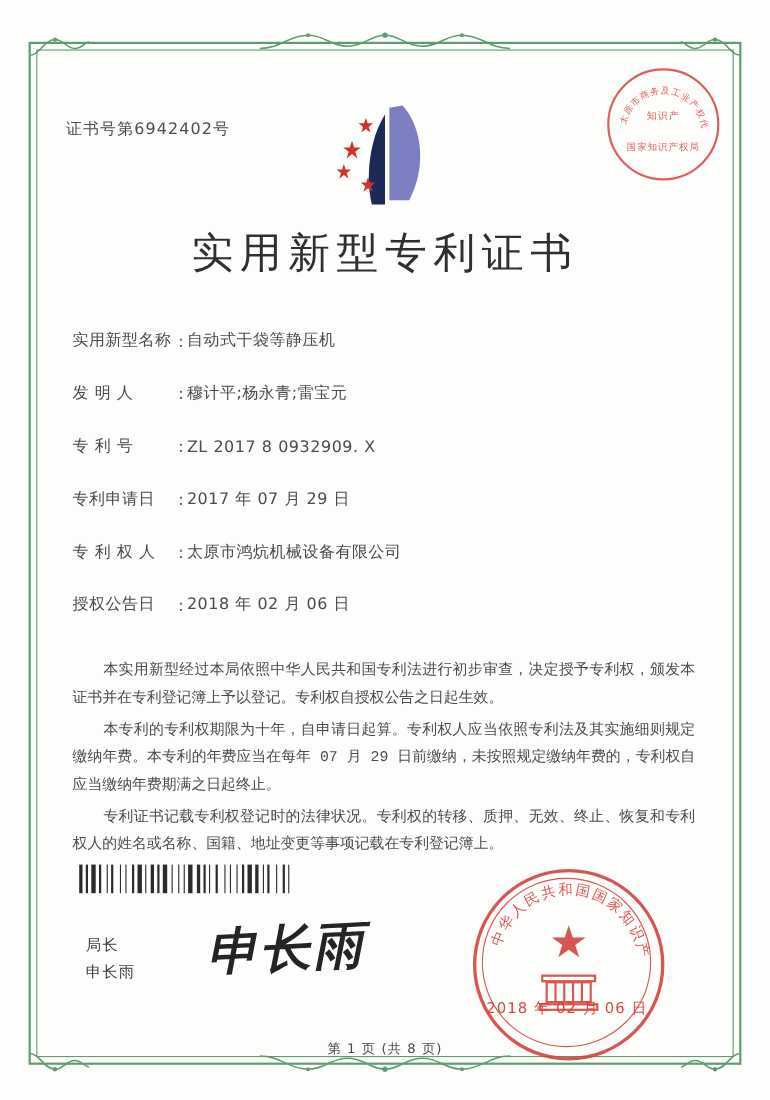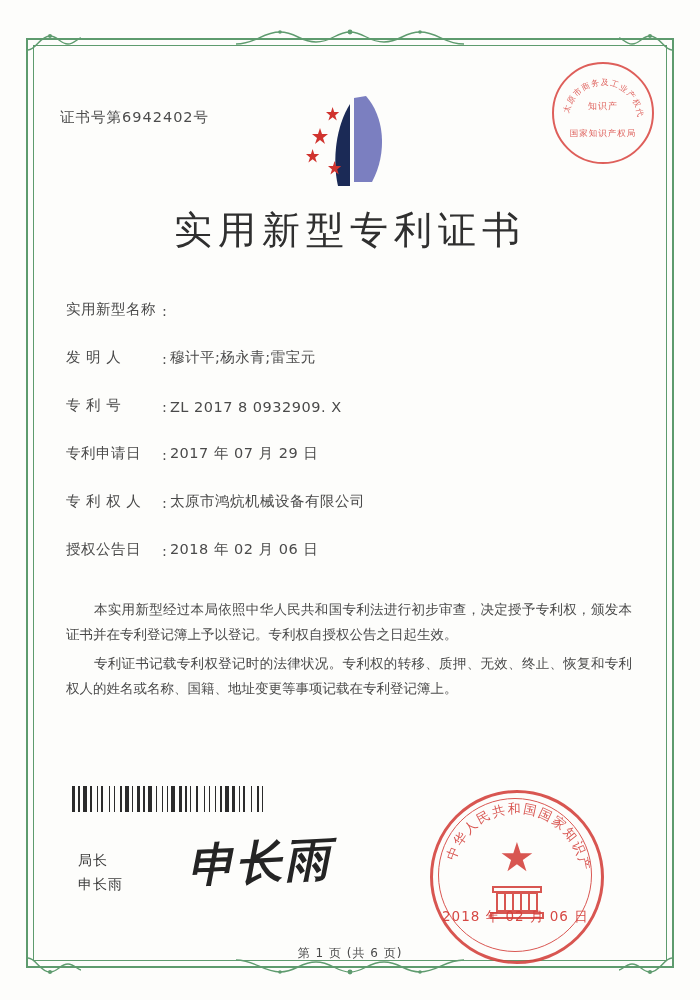--- a/index.html
+++ b/index.html
@@ -359,20 +359,21 @@
     <div class="st-mid">知识产</div>
     <div class="st-bot">国家知识产权局</div>
   </div>
 
   <div class="doc-title">实用新型专利证书</div>
 
   <div class="fields">
     <div class="field-row">
       <span class="field-label">实用新型名称</span>
       <span class="field-colon">:</span>
+      <span class="field-value">自动式干袋等静压机</span>
     </div>
     <div class="field-row">
       <span class="field-label">发    明    人</span>
       <span class="field-colon">:</span>
       <span class="field-value">穆计平;杨永青;雷宝元</span>
     </div>
     <div class="field-row">
       <span class="field-label">专    利    号</span>
       <span class="field-colon">:</span>
       <span class="field-value">ZL 2017 8 0932909. X</span>
@@ -389,20 +390,21 @@
     </div>
     <div class="field-row">
       <span class="field-label">授权公告日</span>
       <span class="field-colon">:</span>
       <span class="field-value">2018 年 02 月 06 日</span>
     </div>
   </div>
 
   <div class="paragraphs">
     <p>本实用新型经过本局依照中华人民共和国专利法进行初步审查，决定授予专利权，颁发本证书并在专利登记簿上予以登记。专利权自授权公告之日起生效。</p>
+    <p>本专利的专利权期限为十年，自申请日起算。专利权人应当依照专利法及其实施细则规定缴纳年费。本专利的年费应当在每年 07 月 29 日前缴纳，未按照规定缴纳年费的，专利权自应当缴纳年费期满之日起终止。</p>
     <p>专利证书记载专利权登记时的法律状况。专利权的转移、质押、无效、终止、恢复和专利权人的姓名或名称、国籍、地址变更等事项记载在专利登记簿上。</p>
   </div>
 
   <div class="barcode"><span style="width: 3px;"></span><span style="width: 1px; background: transparent;"></span><span style="width: 2px;"></span><span style="width: 1px; background: transparent;"></span><span style="width: 4px;"></span><span style="width: 1px; background: transparent;"></span><span style="width: 2px;"></span><span style="width: 3px; background: transparent;"></span><span style="width: 1px;"></span><span style="width: 1px; background: transparent;"></span><span style="width: 2px;"></span><span style="width: 4px; background: transparent;"></span><span style="width: 1px;"></span><span style="width: 2px; background: transparent;"></span><span style="width: 1px;"></span><span style="width: 3px; background: transparent;"></span><span style="width: 2px;"></span><span style="width: 1px; background: transparent;"></span><span style="width: 4px;"></span><span style="width: 1px; background: transparent;"></span><span style="width: 1px;"></span><span style="width: 2px; background: transparent;"></span><span style="width: 3px;"></span><span style="width: 1px; background: transparent;"></span><span style="width: 2px;"></span><span style="width: 1px; background: transparent;"></span><span style="width: 4px;"></span><span style="width: 2px; background: transparent;"></span><span style="width: 1px;"></span><span style="width: 3px; background: transparent;"></span><span style="width: 1px;"></span><span style="width: 2px; background: transparent;"></span><span style="width: 1px;"></span><span style="width: 1px; background: transparent;"></span><span style="width: 4px;"></span><span style="width: 2px; background: transparent;"></span><span style="width: 3px;"></span><span style="width: 1px; background: transparent;"></span><span style="width: 2px;"></span><span style="width: 1px; background: transparent;"></span><span style="width: 1px;"></span><span style="width: 3px; background: transparent;"></span><span style="width: 2px;"></span><span style="width: 4px; background: transparent;"></span><span style="width: 1px;"></span><span style="width: 2px; background: transparent;"></span><span style="width: 1px;"></span><span style="width: 3px; background: transparent;"></span><span style="width: 1px;"></span><span style="width: 2px; background: transparent;"></span><span style="width: 2px;"></span><span style="width: 1px; background: transparent;"></span><span style="width: 4px;"></span><span style="width: 1px; background: transparent;"></span><span style="width: 3px;"></span><span style="width: 2px; background: transparent;"></span><span style="width: 1px;"></span><span style="width: 1px; background: transparent;"></span><span style="width: 2px;"></span><span style="width: 4px; background: transparent;"></span><span style="width: 1px;"></span><span style="width: 3px; background: transparent;"></span><span style="width: 2px;"></span><span style="width: 1px; background: transparent;"></span><span style="width: 1px;"></span><span style="width: 2px; background: transparent;"></span></div>
 
   <div class="sign-label">
     <div>局长</div>
     <div>申长雨</div>
   </div>
   <div class="signature">申长雨</div>
@@ -426,15 +428,15 @@
         <line x1="18" y1="14" x2="18" y2="32" stroke="#d43f3a" stroke-width="2"></line>
         <line x1="26" y1="14" x2="26" y2="32" stroke="#d43f3a" stroke-width="2"></line>
         <line x1="34" y1="14" x2="34" y2="32" stroke="#d43f3a" stroke-width="2"></line>
         <line x1="42" y1="14" x2="42" y2="32" stroke="#d43f3a" stroke-width="2"></line>
         <rect x="6" y="8" width="48" height="5" fill="none" stroke="#d43f3a" stroke-width="2"></rect>
       </svg>
     </div>
   </div>
   <div class="seal-date">2018 年 02 月 06 日</div>
 
-  <div class="page-footer">第 1 页 (共 6 页)</div>
+  <div class="page-footer">第 1 页 (共 8 页)</div>
 
 </div>
 
 </body></html>

